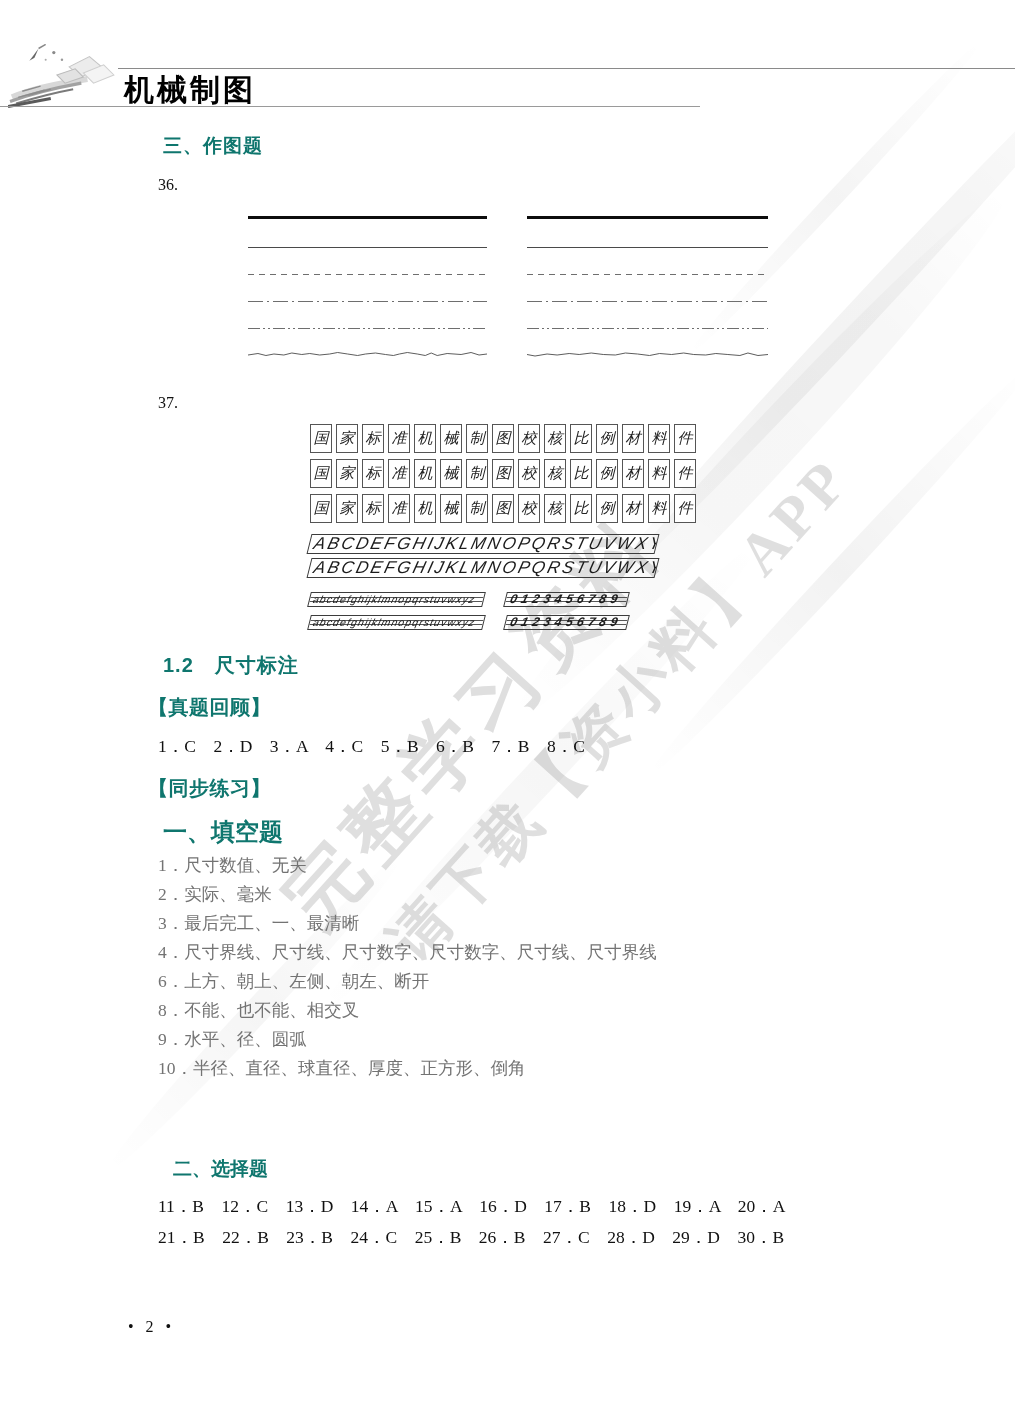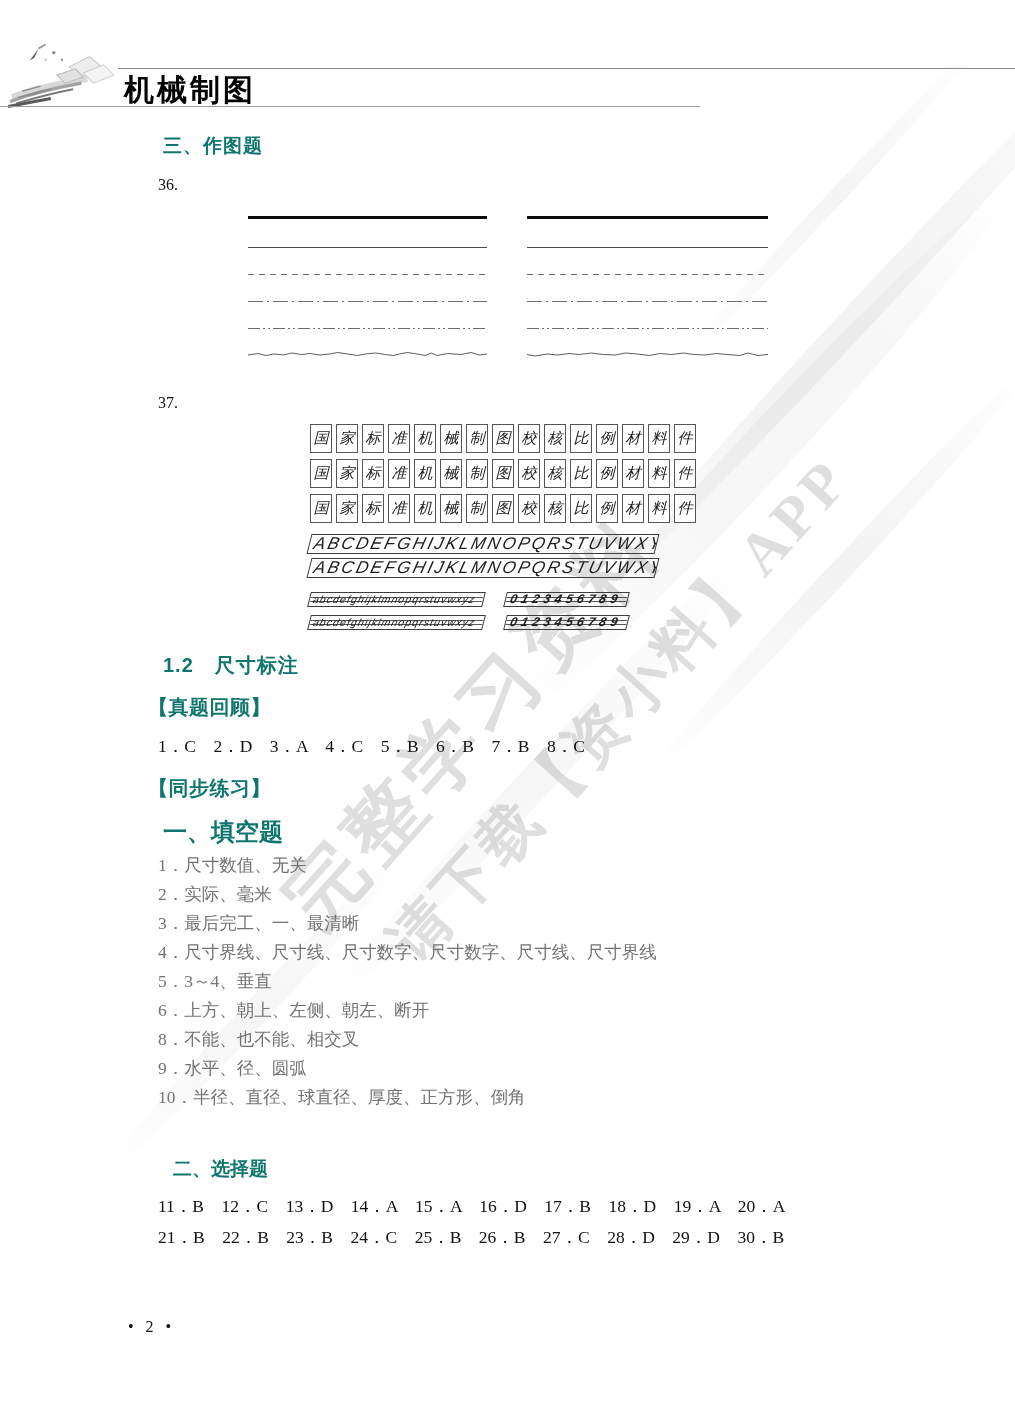--- a/index.html
+++ b/index.html
@@ -351,21 +351,20 @@
     <div class="abs ansline review-ans">1．C　2．D　3．A　4．C　5．B　6．B　7．B　8．C</div>
 
     <div class="abs h-sans bracket-heading heading-practice">【同步练习】</div>
     <div class="abs h-sans heading-fill">一、填空题</div>
     <div class="abs filllist">
 
     <div>1．尺寸数值、无关</div>
         <div>2．实际、毫米</div>
         <div>3．最后完工、一、最清晰</div>
         <div>4．尺寸界线、尺寸线、尺寸数字、尺寸数字、尺寸线、尺寸界线</div>
-        <div>5．3～4、垂直</div>
         <div>6．上方、朝上、左侧、朝左、断开</div>
         <div>8．不能、也不能、相交叉</div>
         <div>9．水平、径、圆弧</div>
         <div>10．半径、直径、球直径、厚度、正方形、倒角</div>
       </div>
 
     <div class="abs h-sans heading-choice">二、选择题</div>
     <div class="abs ansline choice1">11．B　12．C　13．D　14．A　15．A　16．D　17．B　18．D　19．A　20．A</div>
     <div class="abs ansline choice2">21．B　22．B　23．B　24．C　25．B　26．B　27．C　28．D　29．D　30．B</div>
 

